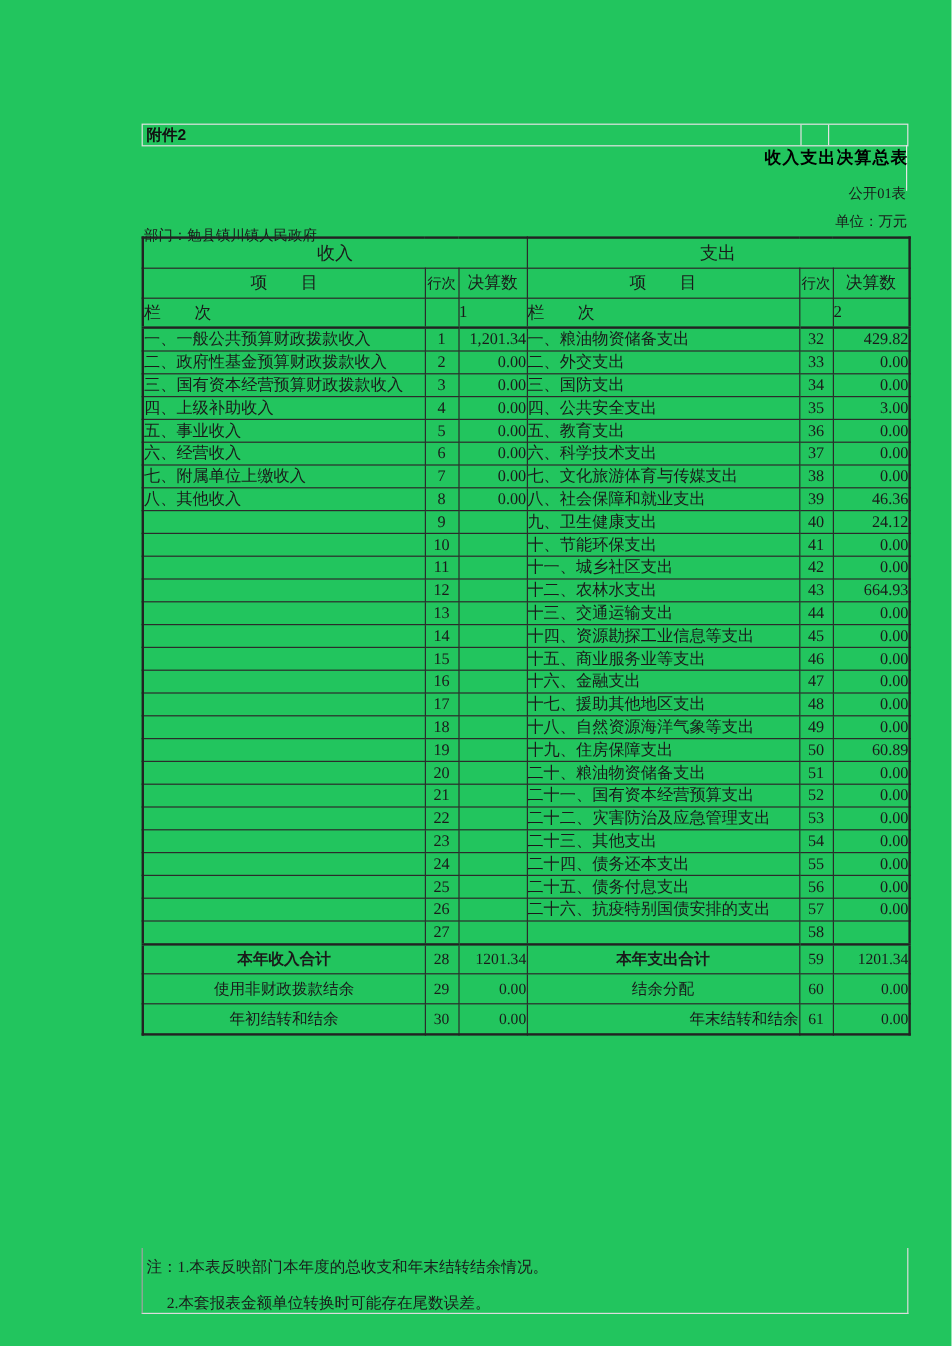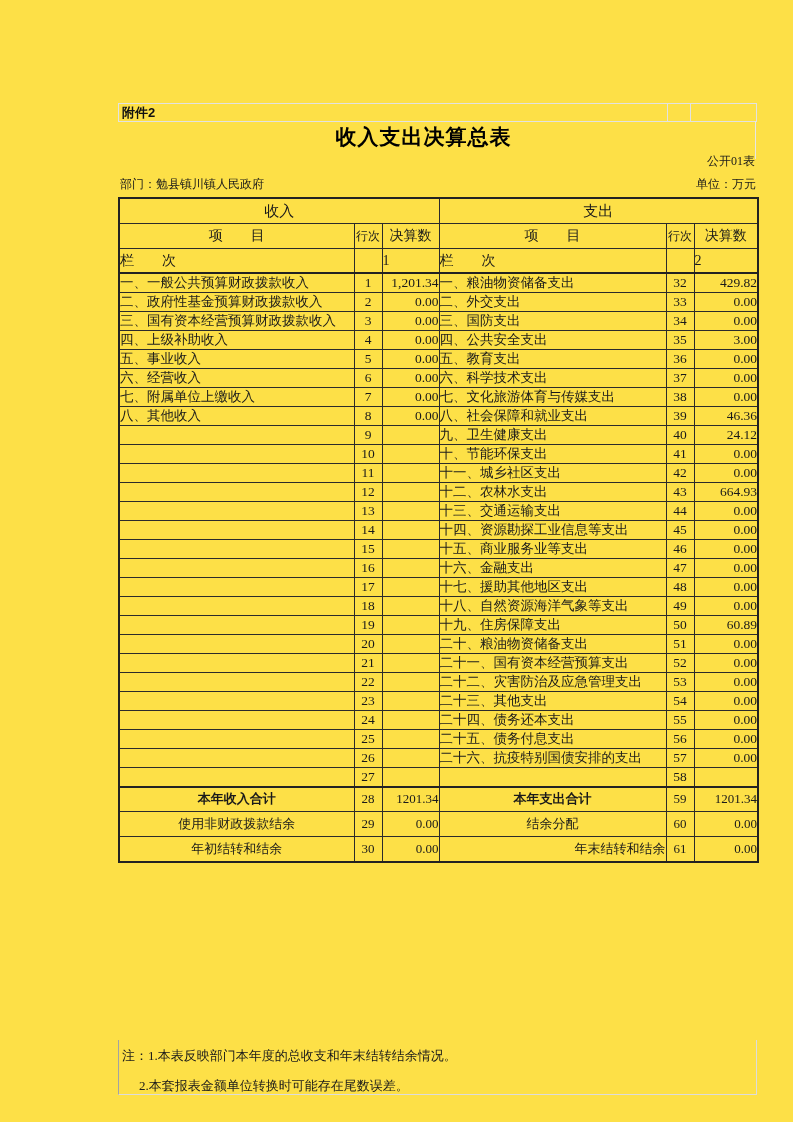--- a/index.html
+++ b/index.html
@@ -1,43 +1,43 @@
 <!DOCTYPE html>
 <html><head>
 <meta charset="utf-8">
 <style>
   html,body { margin:0; padding:0; background:#ffffff; }
   .page {
-    position:relative; width:793px; height:1122px; background:#fde047;
+    position:relative; width:793px; height:1122px; background:#22c55e;
     font-family:"Liberation Serif","DejaVu Serif",serif; color:#1a1a1a;
     overflow:hidden;
   }
   
   .attach-row {
     position:absolute; left:118px; top:103px; width:637px; height:17px;
     border:1px solid #e2e2e2;
   }
   .attach-row .vline { position:absolute; top:0; bottom:0; width:0; border-left:1px solid #e2e2e2; }
   .attach-label {
     position:absolute; left:3px; top:0px;
     font-family:"Liberation Sans","DejaVu Sans",sans-serif;
     font-weight:bold; font-size:13px; line-height:17px; color:#111;
   }
   .stub-vline { position:absolute; left:755px; top:121px; height:38px; width:0; border-left:1px solid #e6e6e6; }
 
   .doc-title {
-    position:absolute; left:104px; top:123px; width:639px;
-    text-align:center; font-weight:bold; font-size:21px; letter-spacing:1px; color:#000;
+    position:absolute; left:118px; top:123px; width:639px;
+    text-align:right; font-weight:bold; font-size:14px; letter-spacing:1px; color:#000;
   }
   .table-code {
     position:absolute; left:118px; top:153px; width:637px;
     text-align:right; font-size:12px;
   }
   .meta-line { position:absolute; left:118px; top:176px; width:639px; font-size:12px; }
-  .meta-line .dept { position:absolute; left:2px; top:0; }
+  .meta-line .dept { position:absolute; left:2px; top:12px; }
   .meta-line .unit { position:absolute; right:1px; top:0; }
 
   table.main {
     position:absolute; left:118px; top:197px; width:639px;
     border-collapse:collapse; table-layout:fixed;
     border:2px solid #222;
   }
   table.main td { border:1px solid #2b2b2b; overflow:hidden; white-space:nowrap; padding:0; }
 
   tr.h1 td { height:24px; text-align:center; font-size:15px; }

